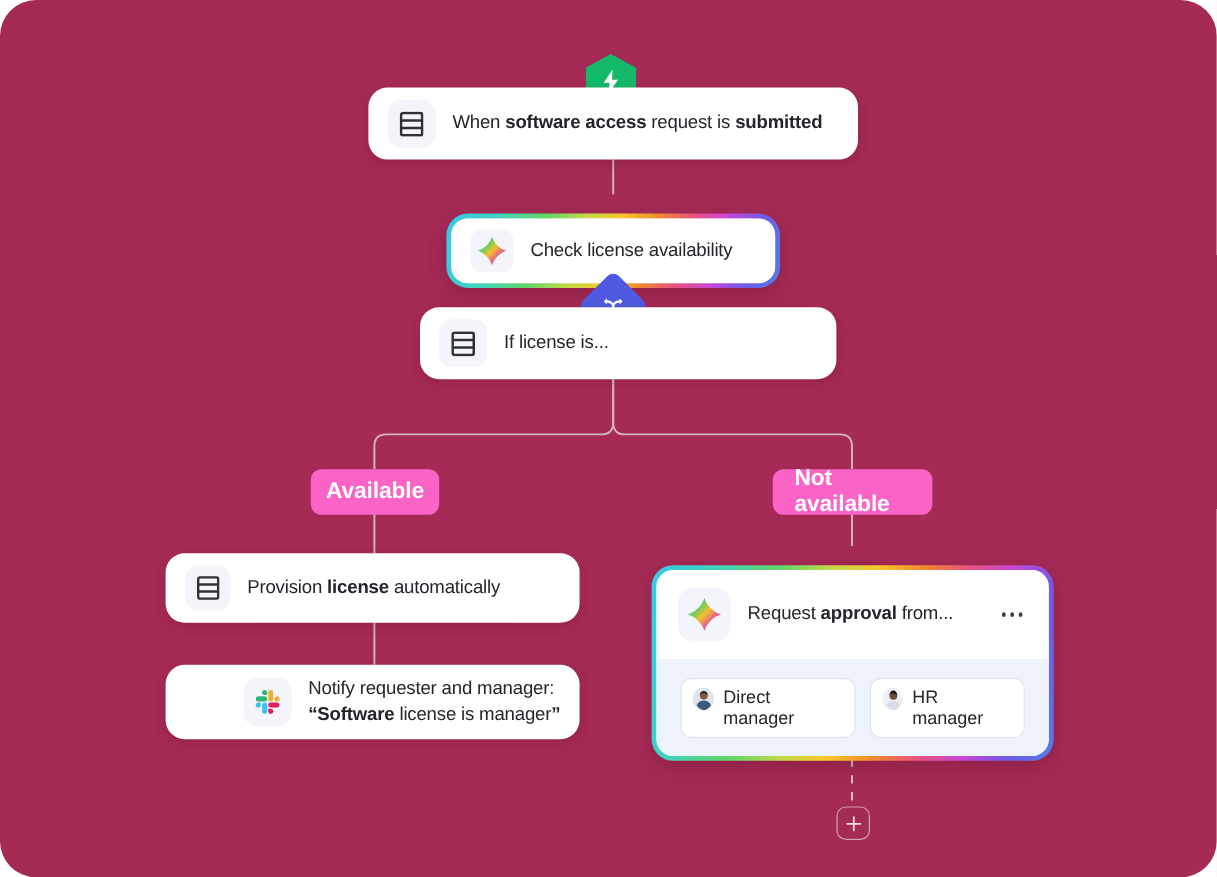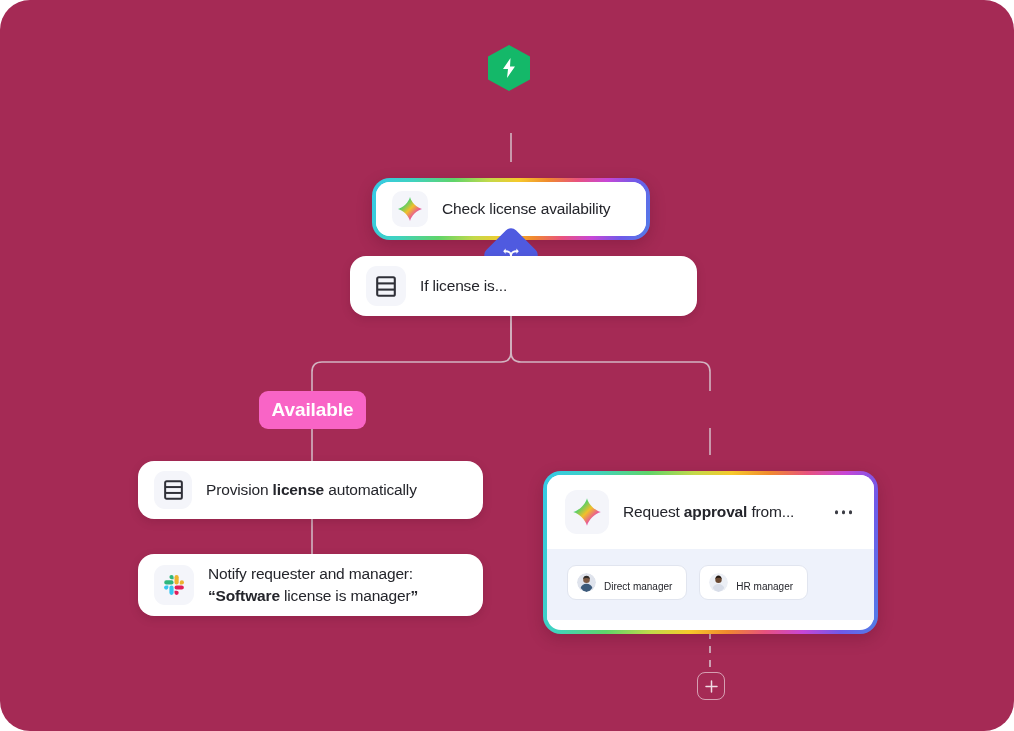--- a/index.html
+++ b/index.html
@@ -109,27 +109,27 @@
 
   .ai-body {
     background: #eef2fb;
     display: flex;
     gap: 12px;
     padding: 16px 20px 20px 20px;
   }
 
   .chip {
     display: flex;
-    align-items: flex-end;
+    align-items: flex-start;
     gap: 8px;
     background: #ffffff;
     border: 1px solid #e1e5ef;
     border-radius: 9px;
     padding: 7px 14px 7px 9px;
-    font-size: 10px;
+    font-size: 15px;
     color: #24252b;
   }
   .avatar {
     width: 19px; height: 19px;
     border-radius: 50%;
     overflow: hidden;
     display: block;
   }
 
   .dots {
@@ -200,20 +200,32 @@
     <path d="M710,618 L710,672" fill="none" stroke="#d6c0cb" stroke-width="1.6" stroke-dasharray="7 7"></path>
   </svg>
 
   <div class="hex-badge" style="left:488px; top:45px;">
     <div class="hex-shape" style="background: rgb(20, 184, 105);"></div>
     <svg width="18" height="22" viewBox="0 0 18 22" style="position:relative;">
       <path d="M10.5 1 L3 12 L8 12 L7 21 L15 9.5 L10 9.5 Z" fill="#ffffff"></path>
     </svg>
   </div>
 
+  <div class="node" style="left:307px; top:73px; width:408px; height:60px; padding:0 16px; gap:14px;">
+    <div class="node-icon">
+      <svg width="20" height="21" viewBox="0 0 20 21">
+        <rect x="1.2" y="1.2" width="17.6" height="18.6" rx="1.6" fill="none" stroke="#2f3038" stroke-width="2.1"></rect>
+        <line x1="1.2" y1="7.4" x2="18.8" y2="7.4" stroke="#2f3038" stroke-width="2.1"></line>
+        <line x1="1.2" y1="13.6" x2="18.8" y2="13.6" stroke="#2f3038" stroke-width="2.1"></line>
+      </svg>
+    </div>
+    <div class="node-label">
+      <span>When </span><b>software access</b><span> request is </span><b>submitted</b>
+    </div>
+  </div>
 
   <div class="ai-wrap" style="left:372px; top:162px; width:278px; height:62px;">
     <div class="ai-inner" style="height:54px;">
       <div class="ai-row" style="height:54px; padding:0 16px; gap:14px;">
         <div class="node-icon" style="width:36px;height:36px;min-width:36px;border-radius:10px;">
           <svg width="26" height="26" viewBox="0 0 26 26">
             <defs>
               <linearGradient id="sp1" x1="0" y1="0" x2="1" y2="1">
                 <stop offset="0%" stop-color="#35c9e8"></stop>
                 <stop offset="28%" stop-color="#4fd06a"></stop>
@@ -247,35 +259,38 @@
         <line x1="1.2" y1="7.4" x2="18.8" y2="7.4" stroke="#2f3038" stroke-width="2.1"></line>
         <line x1="1.2" y1="13.6" x2="18.8" y2="13.6" stroke="#2f3038" stroke-width="2.1"></line>
       </svg>
     </div>
     <div class="node-label">If license is...</div>
   </div>
 
   <div class="pill" style="left: 259px; top: 391px; width: 107px; background: rgb(249, 100, 198);">
     <span>Available</span>
   </div>
+  <div class="pill" style="left: 644px; top: 391px; width: 133px; background: rgb(249, 100, 198);">
+    <span>Not available</span>
+  </div>
 
   <div class="node" style="left:138px; top:461px; width:345px; height:58px; padding:0 16px; gap:14px;">
     <div class="node-icon" style="width:38px;height:38px;min-width:38px;">
       <svg width="19" height="20" viewBox="0 0 20 21">
         <rect x="1.2" y="1.2" width="17.6" height="18.6" rx="1.6" fill="none" stroke="#2f3038" stroke-width="2.1"></rect>
         <line x1="1.2" y1="7.4" x2="18.8" y2="7.4" stroke="#2f3038" stroke-width="2.1"></line>
         <line x1="1.2" y1="13.6" x2="18.8" y2="13.6" stroke="#2f3038" stroke-width="2.1"></line>
       </svg>
     </div>
     <div class="node-label">
       <span>Provision </span><b>license</b><span> automatically</span>
     </div>
   </div>
 
-  <div class="node" style="left:138px; top:554px; width:345px; height:62px; padding:0 16px; gap:14px;">
+  <div class="node" style="left:138px; top:554px; width:345px; height:62px; padding:0 16px; gap:14px;justify-content:flex-end;">
     <div class="node-icon" style="width:40px;height:40px;min-width:40px;">
       <svg width="24" height="24" viewBox="0 0 24 24">
 
         <path d="M6.3 14.6a2.1 2.1 0 1 1-2.1-2.1h2.1v2.1z" fill="#36c5f0"></path>
         <path d="M7.4 14.6a2.1 2.1 0 0 1 4.2 0v5.2a2.1 2.1 0 1 1-4.2 0v-5.2z" fill="#36c5f0"></path>
 
         <path d="M9.5 6.2a2.1 2.1 0 1 1 2.1-2.1v2.1H9.5z" fill="#2eb67d"></path>
         <path d="M9.5 7.3a2.1 2.1 0 0 1 0 4.2H4.3a2.1 2.1 0 1 1 0-4.2h5.2z" fill="#2eb67d"></path>
 
         <path d="M17.8 9.4a2.1 2.1 0 1 1 2.1 2.1h-2.1V9.4z" fill="#ecb22e"></path>

